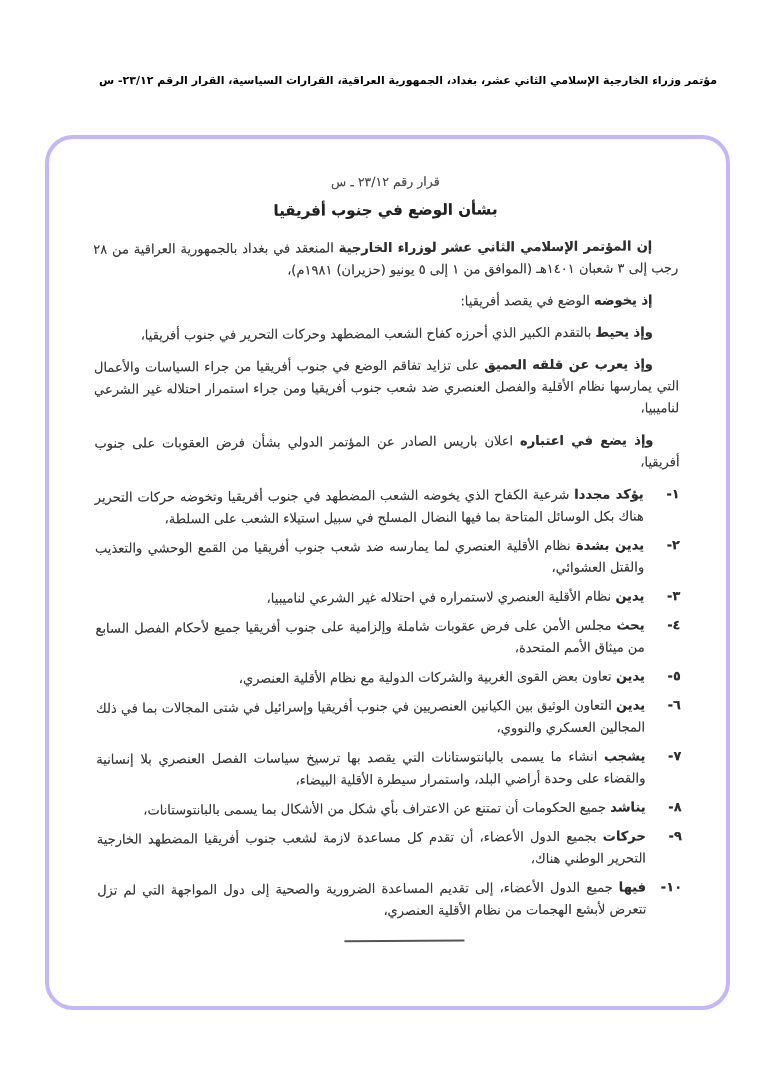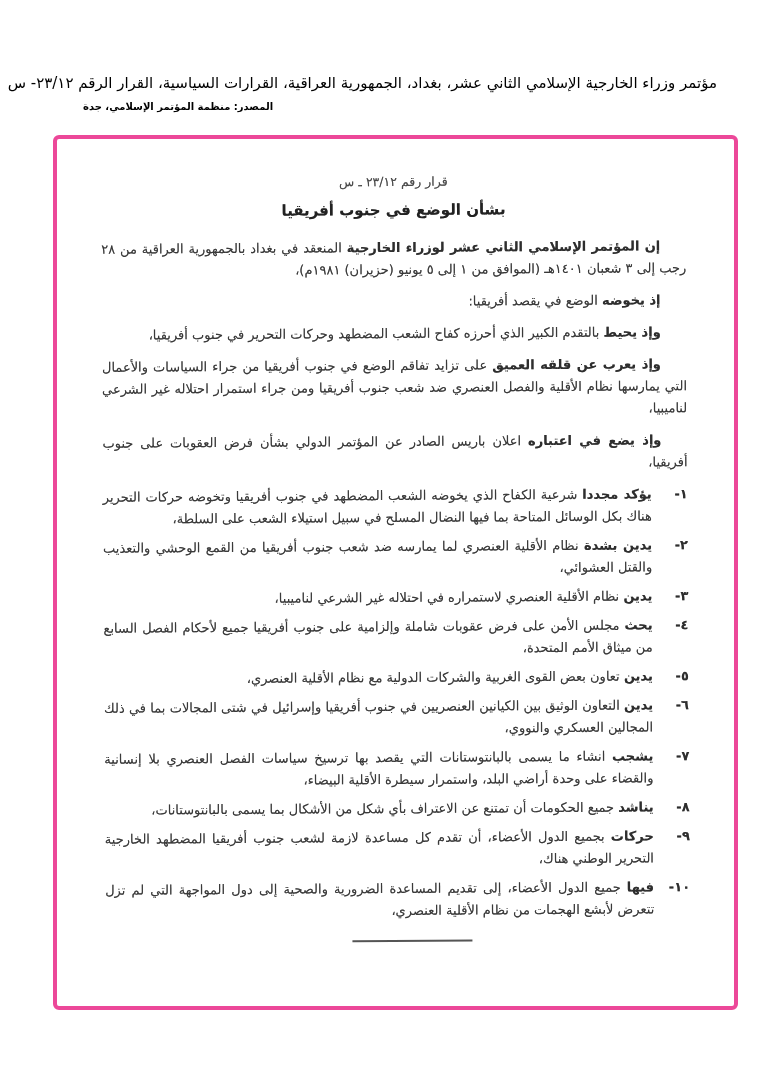--- a/index.html
+++ b/index.html
@@ -10,37 +10,36 @@
     font-family:"DejaVu Sans", sans-serif;
   }
   .page { position:absolute; inset:0; background:#ffffff; }
 
   
   .top-header {
     position:absolute; top:74px; left:46px; right:46px;
     direction:rtl; color:#000;
   }
   .citation-title {
-    font-size:15px; font-weight:normal; white-space:nowrap;
+    font-size:11px; font-weight:bold; white-space:nowrap;
     letter-spacing:0; text-align:right;
   }
   .citation-source {
     font-size:10px; font-weight:bold; margin-top:9px;
     text-align:left; padding-left:37px;
   }
 
   
   .frame {
     position:absolute; top:135px; left:45px;
     width:685px; height:875px;
-    border:4px solid #ec4899;
-    border-radius:6px;
+    border:4px solid #c4b5fd;
+    border-radius:28px;
     background:#ffffff;
     overflow:hidden;
-    margin-left:8px;
   }
 
   
   .doc {
     direction:rtl;
     padding:32px 46px 0 46px;
     color:#3a3a3a;
     font-size:13px; line-height:22px;
     transform:rotate(-0.35deg);
     text-shadow:0 0 0.4px rgba(70,70,70,.55);
@@ -72,21 +71,20 @@
     transform:translateX(14px); 
   }
 </style>
 </head>
 <body>
 
 <div class="page">
 
   <header class="top-header">
     <div class="citation-title">مؤتمر وزراء الخارجية الإسلامي الثاني عشر، بغداد، الجمهورية العراقية، القرارات السياسية، القرار الرقم ٢٣/١٢- س</div>
-    <div class="citation-source">المصدر: منظمة المؤتمر الإسلامي، جدة</div>
   </header>
 
   <section class="frame">
     <article class="doc">
 
       <div class="decision-no">قرار رقم ٢٣/١٢ ـ س</div>
       <h1 class="subject">بشأن الوضع في جنوب أفريقيا</h1>
 
       <p class="para">
         <span class="lead">إن المؤتمر الإسلامي الثاني عشر لوزراء الخارجية</span>

